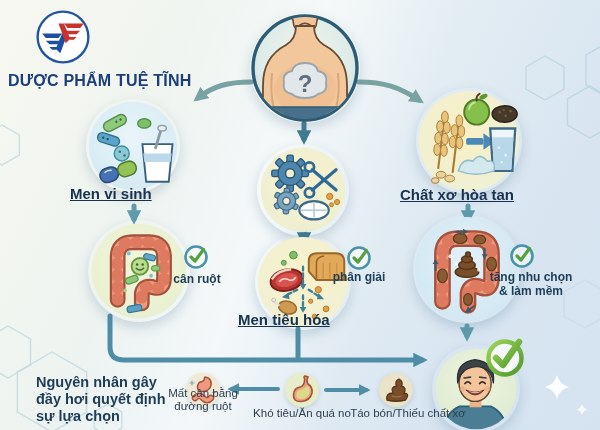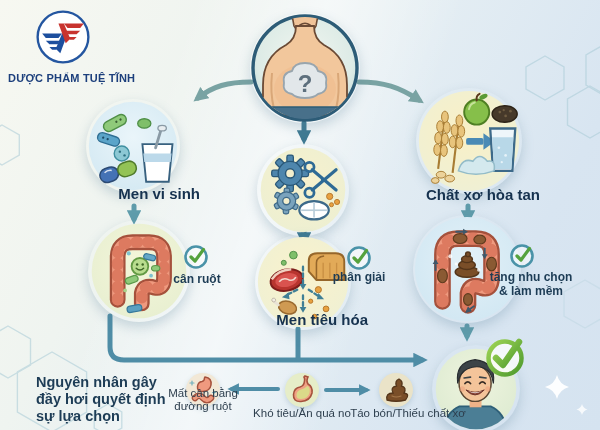--- a/index.html
+++ b/index.html
@@ -9,27 +9,27 @@
     background:linear-gradient(118deg,#f7f8f1 0%,#eff4f0 28%,#e3edf3 55%,#d8e5f1 80%,#d5e3f0 100%);
   }
   .canvas::before{
     content:"";position:absolute;left:120px;top:-60px;width:260px;height:600px;
     background:linear-gradient(90deg,rgba(255,255,255,0),rgba(255,255,255,0.55),rgba(255,255,255,0));
     transform:rotate(18deg);pointer-events:none;
   }
   .layer{position:absolute;left:0;top:0;width:600px;height:430px;pointer-events:none;}
   .circle{position:absolute;border-radius:50%;}
   .shadowed{box-shadow:0 5px 12px rgba(90,130,155,0.28);border-radius:50%;}
-  .node-label{position:absolute;font-weight:bold;font-size:15px;color:#16324f;text-align:right;line-height:1.1;}
+  .node-label{position:absolute;font-weight:bold;font-size:15px;color:#16324f;text-align:left;line-height:1.1;text-decoration:underline;}
   .benefit-label{position:absolute;font-weight:bold;font-size:12px;color:#1d3c55;text-align:center;line-height:1.16;}
   .cause-label{position:absolute;font-size:11.5px;color:#2e3f4e;text-align:center;line-height:1.15;}
   .causes-title{position:absolute;left:36px;top:374px;width:154px;text-align:left;
     font-weight:bold;font-size:14.5px;line-height:17px;color:#1d3c55;}
   .logo-wrap{position:absolute;left:8px;top:8px;width:110px;text-align:center;}
-  .logo-text{font-weight:bold;font-size:11px;color:#1c3f7c;letter-spacing:0.2px;margin-top:2px;white-space:nowrap;}
+  .logo-text{font-weight:bold;font-size:16px;color:#1c3f7c;letter-spacing:0.2px;margin-top:2px;white-space:nowrap;}
 </style>
 </head>
 <body>
 
 <div class="canvas">
 
   <svg class="layer" viewBox="0 0 600 430">
     <g fill="none" stroke="#a9cbd6" stroke-width="1.4" opacity="0.55">
       <polygon points="545,56 564,67 564,89 545,100 526,89 526,67"></polygon>
       <polygon points="590,86 612.5,99 612.5,125 590,138 567.5,125 567.5,99"></polygon>

